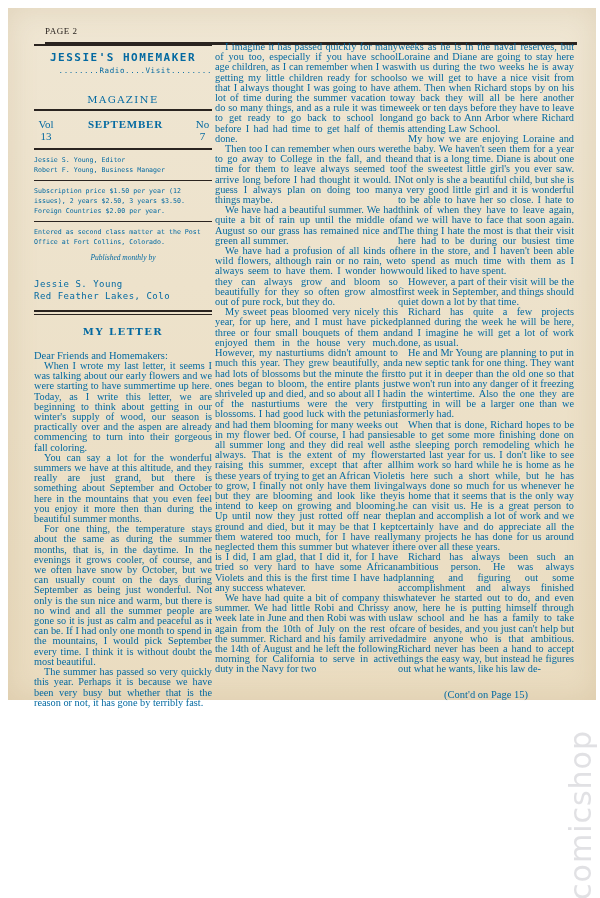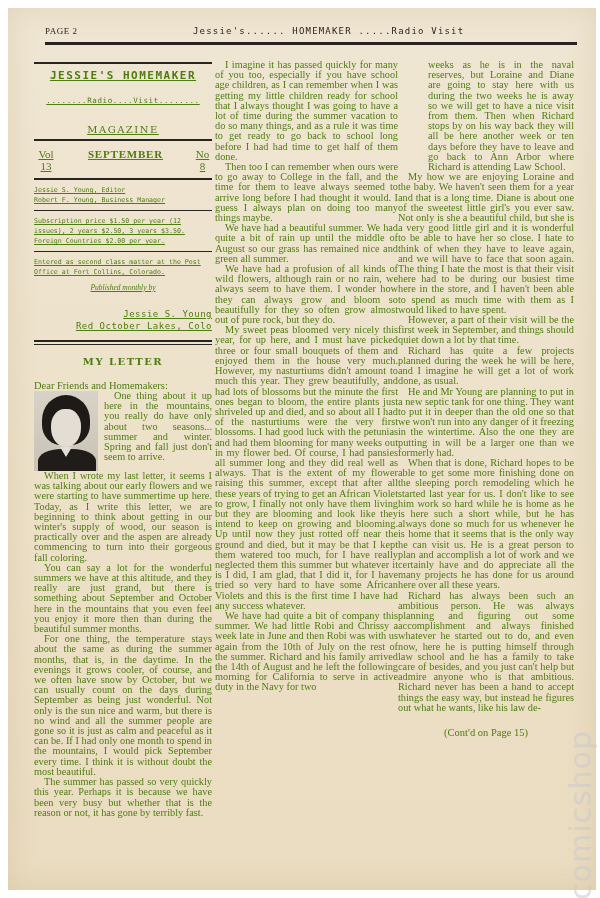--- a/index.html
+++ b/index.html
@@ -3,58 +3,58 @@
   <meta charset="utf-8">
   <style>
     html, body { margin: 0; padding: 0; }
     body {
       width: 600px; height: 898px; overflow: hidden;
       background: #ffffff;
       position: relative;
       font-family: "DejaVu Serif", "Liberation Serif", serif;
     }
     .page {
-      position: absolute; left: 8px; top: 8px; width: 588px; height: 882px;
+      position: absolute; left: 8px; top: 8px; width: 588px; height: 692px;
       background: linear-gradient(180deg, #efe6d3 0%, #ede2cb 40%, #eadcc0 100%);
       box-shadow: inset 0 0 30px rgba(160,130,80,0.18);
     }
     .running-head {
       position: absolute; left: 37px; top: 18px; width: 532px; height: 14px;
       font-size: 9.5px; color: #2a2420; letter-spacing: 0.5px;
     }
     .running-head .pg { position: absolute; left: 0; top: 0; font-family: "Liberation Serif", serif; font-size: 9px; }
     .running-head .title { position: absolute; left: 148px; top: 0; font-family: "DejaVu Sans Mono", monospace; font-size: 9px; letter-spacing: 1.2px; }
     .head-rule { position: absolute; left: 37px; top: 34px; width: 532px; height: 3px; background: #2a2420; }
 
-    .col { position: absolute; top: 60px; color: #4d7c0f; }
+    .col { position: absolute; top: 42px; color: #0369a1; }
     .col1 { left: 34px; width: 178px; }
     .col2 { left: 215px; width: 183px; }
     .col3 { left: 398px; width: 176px; }
 
-    .masthead { text-align: center; text-decoration: underline; }
+    .masthead { text-align: center; }
     .rule-thick { height: 2px; background: #2a2420; margin: 2px 0; }
     .rule-thin { height: 1px; background: #2a2420; margin: 2px 0; }
     .mh-title { font-family: "DejaVu Sans Mono", monospace; font-size: 11px; font-weight: bold; letter-spacing: 1.5px; margin-top: 5px; }
-    .mh-radio { font-family: "DejaVu Sans Mono", monospace; font-size: 7.5px; letter-spacing: 0.6px; margin-top: 14px; }
+    .mh-radio { font-family: "DejaVu Sans Mono", monospace; font-size: 7.5px; letter-spacing: 0.6px; margin-top: 2px; text-align: right; }
     .mh-mag { font-family: "DejaVu Serif", serif; font-size: 10px; letter-spacing: 1.5px; margin: 19px 0 4px; }
     .vol-row { display: flex; justify-content: space-between; font-family: "Liberation Serif", serif; font-size: 11px; padding: 5px 2px 4px; gap: 32px; }
     .vol-row .month { font-weight: bold; letter-spacing: 0.8px; }
     .small-mono { font-family: "DejaVu Sans Mono", monospace; font-size: 6.6px; line-height: 10px; text-align: left; padding: 3px 0; }
     .pub-by { font-family: "Liberation Serif", serif; font-style: italic; font-size: 7.5px; text-align: center; margin: 3px 0 16px; }
-    .pub-name { font-family: "DejaVu Sans Mono", monospace; font-size: 9px; text-align: right; line-height: 12px; letter-spacing: 0.5px; }
+    .pub-name { font-family: "DejaVu Sans Mono", monospace; font-size: 9px; text-align: left; line-height: 12px; letter-spacing: 0.5px; }
     .letter-head { font-family: "DejaVu Serif", serif; font-size: 10px; text-align: center; letter-spacing: 1.5px; margin: 11px 0 13px; font-weight: bold; }
     .salutation { font-family: "Liberation Serif", serif; font-size: 10.5px; margin-bottom: 0; }
 
     .body-text {
       font-family: "Liberation Serif", serif;
       font-size: 10.3px; line-height: 10.2px;
       text-align: justify; margin: 0;
     }
     .body-text p { margin: 0; text-indent: 10px; }
-    .body-text p.noindent { text-indent: 0; margin-left: 30px; }
+    .body-text p.noindent { text-indent: 0; }
 
     .photo-wrap { display: flex; gap: 6px; }
     .photo {
       width: 64px; height: 80px; flex: 0 0 64px;
       background: linear-gradient(180deg, #d8d2c8 0%, #c9c2b6 100%);
       position: relative; overflow: hidden;
     }
     .photo .hair { position: absolute; left: 8px; top: 4px; width: 48px; height: 50px; border-radius: 50% 50% 40% 40%; background: #1d1a18; }
     .photo .face { position: absolute; left: 17px; top: 18px; width: 30px; height: 38px; border-radius: 45% 45% 50% 50%; background: #e3ddd3; }
     .photo .body { position: absolute; left: 4px; top: 58px; width: 58px; height: 30px; border-radius: 40% 40% 0 0; background: #1f1c1a; }
@@ -68,66 +68,56 @@
       font-family: "DejaVu Sans", sans-serif; font-size: 30px; color: rgba(200,200,205,0.55);
       letter-spacing: 1px;
     }
   </style>
 </head>
 <body>
 
 <div class="page">
   <div class="running-head">
     <span class="pg">PAGE 2</span>
-    <span class="title">Jessie's...... HOMEMAKER .....Radio Visit</span>
   </div>
   <div class="head-rule"></div>
 </div>
 
 <div class="col col1">
   <div class="masthead">
     <div class="rule-thick"></div>
     <div class="mh-title">JESSIE'S HOMEMAKER</div>
     <div class="mh-radio">........Radio....Visit........</div>
     <div class="mh-mag">MAGAZINE</div>
     <div class="rule-thick"></div>
     <div class="vol-row">
       <span>Vol 13</span>
       <span class="month">SEPTEMBER</span>
-      <span>No 8</span>
+      <span>No 7</span>
     </div>
     <div class="rule-thick"></div>
     <div class="small-mono">
       <div>Jessie S. Young, Editor</div>
       <div>Robert F. Young, Business Manager</div>
     </div>
     <div class="rule-thin"></div>
     <div class="small-mono">Subscription price $1.50 per year (12 issues), 2 years $2.50, 3 years $3.50. Foreign Countries $2.00 per year.</div>
     <div class="rule-thin"></div>
     <div class="small-mono">Entered as second class matter at the Post Office at Fort Collins, Colorado.</div>
     <div class="pub-by">Published monthly by</div>
     <div class="pub-name">Jessie S. Young</div>
-    <div class="pub-name">Red October Lakes, Colo</div>
+    <div class="pub-name">Red Feather Lakes, Colo</div>
     <div class="rule-thick" style="margin-top:8px"></div>
     <div class="rule-thin"></div>
   </div>
 
   <div class="letter-head">MY LETTER</div>
   <div class="salutation">Dear Friends and Homemakers:</div>
 
   <div class="body-text">
-    <div class="photo-wrap">
-      <div class="photo" title="Portrait photo of Jessie S. Young">
-        <div class="hair"></div>
-          <div class="face"></div>
-          <div class="body"></div>
-          <div class="collar"></div>
-      </div>
-      <p style="text-indent:10px">One thing about it up here in the mountains, you really do have only about two seasons... summer and winter. Spring and fall just don't seem to arrive.</p>
-    </div>
     <p style="margin-top:0">When I wrote my last letter, it seems I was talking about our early flowers and we were starting to have summertime up here. Today, as I write this letter, we are beginning to think about getting in our winter's supply of wood, our season is practically over and the aspen are already commencing to turn into their gorgeous fall coloring.</p>
     <p>You can say a lot for the wonderful summers we have at this altitude, and they really are just grand, but there is something about September and October here in the mountains that you even feel you enjoy it more then than during the beautiful summer months.</p>
     <p>For one thing, the temperature stays about the same as during the summer months, that is, in the daytime. In the evenings it grows cooler, of course, and we often have snow by October, but we can usually count on the days during September as being just wonderful. Not only is the sun nice and warm, but there is no wind and all the summer people are gone so it is just as calm and peaceful as it can be. If I had only one month to spend in the mountains, I would pick September every time. I think it is without doubt the most beautiful.</p>
     <p>The summer has passed so very quickly this year. Perhaps it is because we have been very busy but whether that is the reason or not, it has gone by terribly fast.</p>
   </div>
 </div>
 
 <div class="col col2">
   <div class="body-text">
     <p>I imagine it has passed quickly for many of you too, especially if you have school age children, as I can remember when I was getting my little children ready for school that I always thought I was going to have a lot of time during the summer vacation to do so many things, and as a rule it was time to get ready to go back to school long before I had had time to get half of them done.</p>

